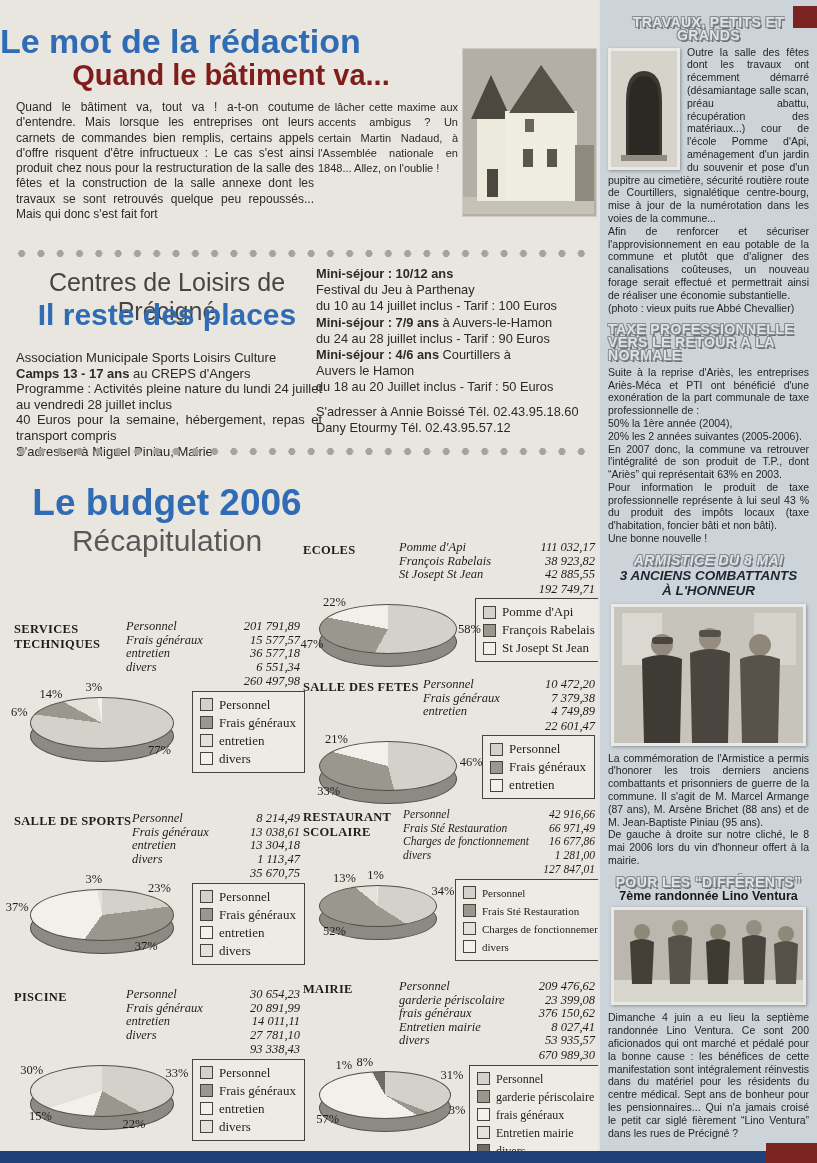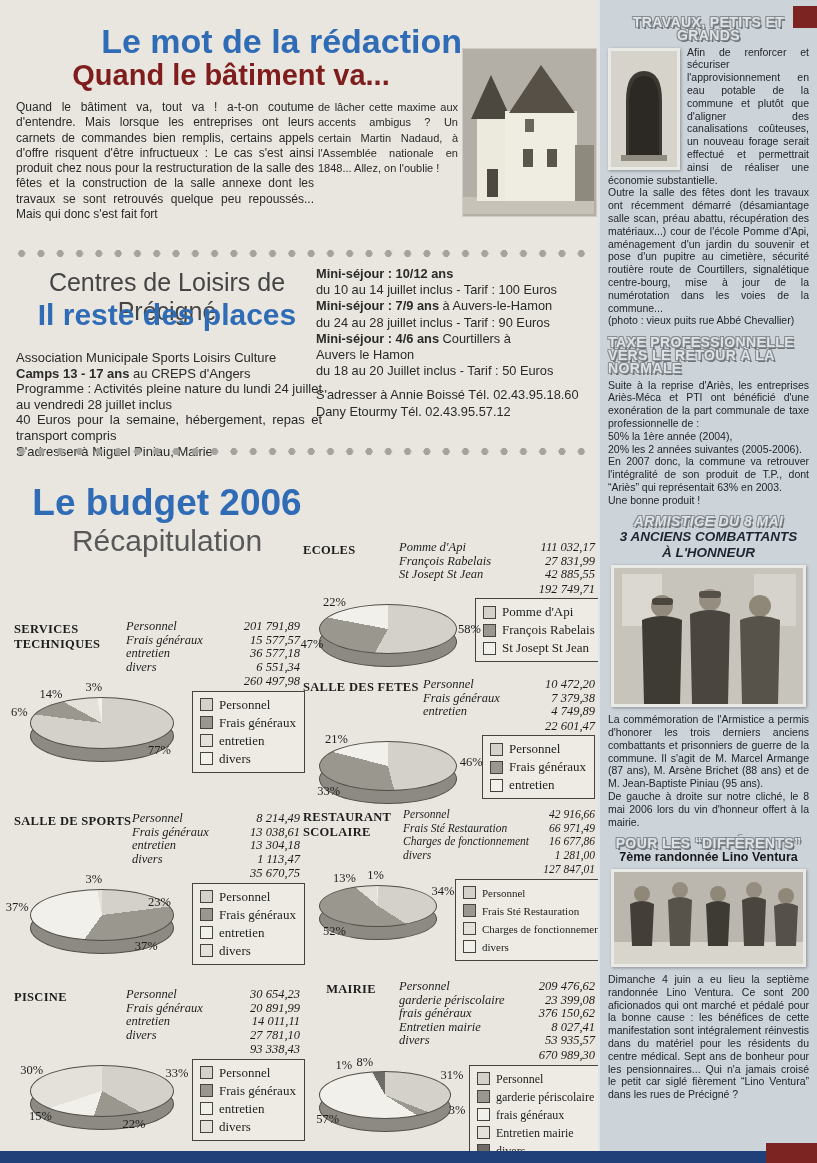--- a/index.html
+++ b/index.html
@@ -1,19 +1,19 @@
 <!DOCTYPE html>
 <html><head>
 <meta charset="utf-8">
 <style>
   html,body{margin:0;padding:0;background:#b9b6b0;}
   #page{position:relative;width:817px;height:1163px;background:#e9e6e0;overflow:hidden;
         font-family:"Liberation Sans",sans-serif;color:#2a2a28;}
   
-  .redaction h1{position:absolute;left:0;top:22px;width:462px;margin:0;text-align:right;
+  .redaction h1{position:absolute;left:0;top:22px;width:462px;margin:0;text-align:left;
      font-size:34px;font-weight:bold;color:#2f6cb5;}
   .redaction h2{position:absolute;left:0;top:59px;width:462px;margin:0;text-align:center;
      font-size:29px;font-weight:bold;color:#7f1d1d;}
   .redaction .col1{position:absolute;left:16px;top:100px;width:298px;margin:0;
      font-size:12px;line-height:15.3px;text-align:justify;}
   .redaction .col2{position:absolute;left:318px;top:100px;width:140px;margin:0;
      font-size:11px;line-height:15.3px;text-align:justify;}
   .photo{background:#b3afa6;}
   .manor{position:absolute;left:462px;top:48px;width:133px;height:167px;border:1px solid #cfccc5;}
   .dots{position:absolute;left:12px;width:578px;height:9px;
@@ -103,20 +103,21 @@
     <h4>Il reste des places</h4>
     <div class="l-left">
         <div class="rich-line"><span>Association Municipale Sports Loisirs Culture</span></div>
         <div class="rich-line"><span class="b">Camps 13 - 17 ans</span><span> au CREPS d'Angers</span></div>
         <div class="rich-line"><span>Programme : Activités pleine nature du lundi 24 juillet au vendredi 28 juillet inclus</span></div>
         <div class="rich-line"><span>40 Euros pour la semaine, hébergement, repas et transport compris</span></div>
         <div class="rich-line"><span>S'adresser à Miguel Piniau, Mairie</span></div>
       </div>
     <div class="l-right">
         <div class="rich-line"><span class="b">Mini-séjour : 10/12 ans</span></div>
+        <div class="rich-line"><span>Festival du Jeu à Parthenay</span></div>
         <div class="rich-line"><span>du 10 au 14 juillet inclus - Tarif : 100 Euros</span></div>
         <div class="rich-line"><span class="b">Mini-séjour : 7/9 ans</span><span> à Auvers-le-Hamon</span></div>
         <div class="rich-line"><span>du 24 au 28 juillet inclus - Tarif : 90 Euros</span></div>
         <div class="rich-line"><span class="b">Mini-séjour : 4/6 ans</span><span> Courtillers à</span></div>
         <div class="rich-line"><span>Auvers le Hamon</span></div>
         <div class="rich-line"><span>du 18 au 20 Juillet inclus - Tarif : 50 Euros</span></div>
         <div class="rich-line"><span></span></div>
         <div class="rich-line"><span>S'adresser à Annie Boissé  Tél. 02.43.95.18.60</span></div>
         <div class="rich-line"><span>Dany Etourmy Tél. 02.43.95.57.12</span></div>
       </div>
@@ -192,21 +193,21 @@
           <div class="b-name" style="width: 96px;">
             <div>ECOLES</div>
           </div>
           <div class="b-table" style="font-size: 12.5px;">
             <div class="b-row">
               <span class="b-rlabel">Pomme d'Api</span>
               <span class="b-rval">111 032,17</span>
             </div>
             <div class="b-row">
               <span class="b-rlabel">François Rabelais</span>
-              <span class="b-rval">27 831,99</span>
+              <span class="b-rval">38 923,82</span>
             </div>
             <div class="b-row">
               <span class="b-rlabel">St Josept St Jean</span>
               <span class="b-rval">42 885,55</span>
             </div>
             <div class="b-row b-total">
               <span class="b-rlabel"></span>
               <span class="b-rval">192 749,71</span>
             </div>
           </div>
@@ -308,21 +309,21 @@
             <div class="b-row b-total">
               <span class="b-rlabel"></span>
               <span class="b-rval">35 670,75</span>
             </div>
           </div>
         </div>
         <div class="b-body">
           <div class="pie-wrap" style="width: 178px; height: 85px;">
             <div class="pie-side" style="left: 16px; top: 21px; width: 144px; height: 52px; background: rgb(141, 138, 131);"></div>
             <div class="pie-top" style="left: 16px; top: 8px; width: 144px; height: 52px; background: conic-gradient(rgb(211, 209, 202) 0%, rgb(211, 209, 202) 23%, rgb(154, 151, 143) 23%, rgb(154, 151, 143) 60%, rgb(242, 240, 234) 60%, rgb(242, 240, 234) 97%, rgb(227, 225, 218) 97%, rgb(227, 225, 218) 100%);"></div>
-            <span class="pie-pct" style="left: 145.534px; top: 6.996px; margin-top: 14px;">23%</span>
+            <span class="pie-pct" style="left: 145.534px; top: 6.996px;">23%</span>
             <span class="pie-pct" style="left: 132.287px; top: 64.9867px;">37%</span>
             <span class="pie-pct" style="left: 3.09524px; top: 26.1468px;">37%</span>
             <span class="pie-pct" style="left: 79.8126px; top: -1.84023px;">3%</span>
           </div>
           <div class="b-legend" style="font-size: 13px;">
             <div class="lg-item">
               <span class="lg-sw" style="background: rgb(211, 209, 202);"></span>
               <span class="lg-lab">Personnel</span>
             </div>
             <div class="lg-item">
@@ -450,21 +451,21 @@
             </div>
             <div class="lg-item">
               <span class="lg-sw" style="background: rgb(227, 225, 218);"></span>
               <span class="lg-lab">divers</span>
             </div>
           </div>
         </div>
       </div>
       <div class="b-section" style="left: 303px; top: 980px; width: 292px;">
         <div class="b-head">
-          <div class="b-name" style="width: 96px; text-align: center;">
+          <div class="b-name" style="width: 96px;">
             <div>MAIRIE</div>
           </div>
           <div class="b-table" style="font-size: 12.5px;">
             <div class="b-row">
               <span class="b-rlabel">Personnel</span>
               <span class="b-rval">209 476,62</span>
             </div>
             <div class="b-row">
               <span class="b-rlabel">garderie périscolaire</span>
               <span class="b-rval">23 399,08</span>
@@ -528,33 +529,34 @@
       <h3 class="sb-title center">TRAVAUX, PETITS ET GRANDS</h3>
       <div>
         <div class="sb-photo puits">
           <svg width="66" height="116" viewBox="0 0 66 116">
             <rect x="0" y="0" width="66" height="116" fill="#d6d3ca"></rect>
             <path d="M15 104 V50 Q15 20 33 20 Q51 20 51 50 V104 Z" fill="#3c3832"></path>
             <path d="M18 104 V52 Q18 25 33 25 Q48 25 48 52 V104 Z" fill="#2c2925"></path>
             <rect x="10" y="104" width="46" height="6" fill="#8f8b81"></rect>
           </svg>
         </div>
+        <p class="sb-p">Outre la salle des fêtes dont les travaux ont récemment démarré (désamiantage salle scan, préau abattu, récupération des matériaux...) cour de l'école Pomme d'Api, aménagement d'un jardin du souvenir et pose d'un pupitre au cimetière, sécurité routière route de Courtillers, signalétique centre-bourg, mise à jour de la numérotation dans les voies de la commune...</p>
         <p class="sb-p">Afin de renforcer et sécuriser l'approvisionnement en eau potable de la commune et plutôt que d'aligner des canalisations coûteuses, un nouveau forage serait effectué et permettrait ainsi de réaliser une économie substantielle.</p>
-        <p class="sb-p">Outre la salle des fêtes dont les travaux ont récemment démarré (désamiantage salle scan, préau abattu, récupération des matériaux...) cour de l'école Pomme d'Api, aménagement d'un jardin du souvenir et pose d'un pupitre au cimetière, sécurité routière route de Courtillers, signalétique centre-bourg, mise à jour de la numérotation dans les voies de la commune...</p>
         <p class="sb-p caption">(photo : vieux puits rue Abbé Chevallier)</p>
       </div>
       <div class="sb-gap"></div>
       <h3 class="sb-title" style="margin-bottom:0">TAXE PROFESSIONNELLE</h3>
       <h3 class="sb-title">VERS LE RETOUR À LA NORMALE</h3>
       <div>
           <p class="sb-p">Suite à la reprise d'Ariès, les entreprises Ariès-Méca et PTI ont bénéficié d'une exonération de la part communale de taxe professionnelle de :</p>
           <p class="sb-p">50% la 1ère année (2004),</p>
           <p class="sb-p">20% les 2 années suivantes (2005-2006).</p>
           <p class="sb-p">En 2007 donc, la commune va retrouver l'intégralité de son produit de T.P., dont “Ariès” qui représentait 63% en 2003.</p>
-          <p class="sb-p">Une bonne produit !</p>
+          <p class="sb-p">Pour information le produit de taxe professionnelle représente à lui seul 43 % du produit des impôts locaux (taxe d'habitation, foncier bâti et non bâti).</p>
+          <p class="sb-p">Une bonne nouvelle !</p>
         </div>
       <div class="sb-gap"></div>
       <h3 class="sb-title center ital" style="margin-bottom:0">ARMISTICE DU 8 MAI</h3>
       <div class="sb-sub">
         <span>3 ANCIENS COMBATTANTS</span><br>
         <span>À L'HONNEUR</span>
       </div>
       <div class="sb-photo ph-wide" style="width:189px;height:136px">
         <svg width="189" height="136" viewBox="0 0 189 136">
           <rect x="0" y="0" width="189" height="136" fill="#c7c4bc"></rect>

